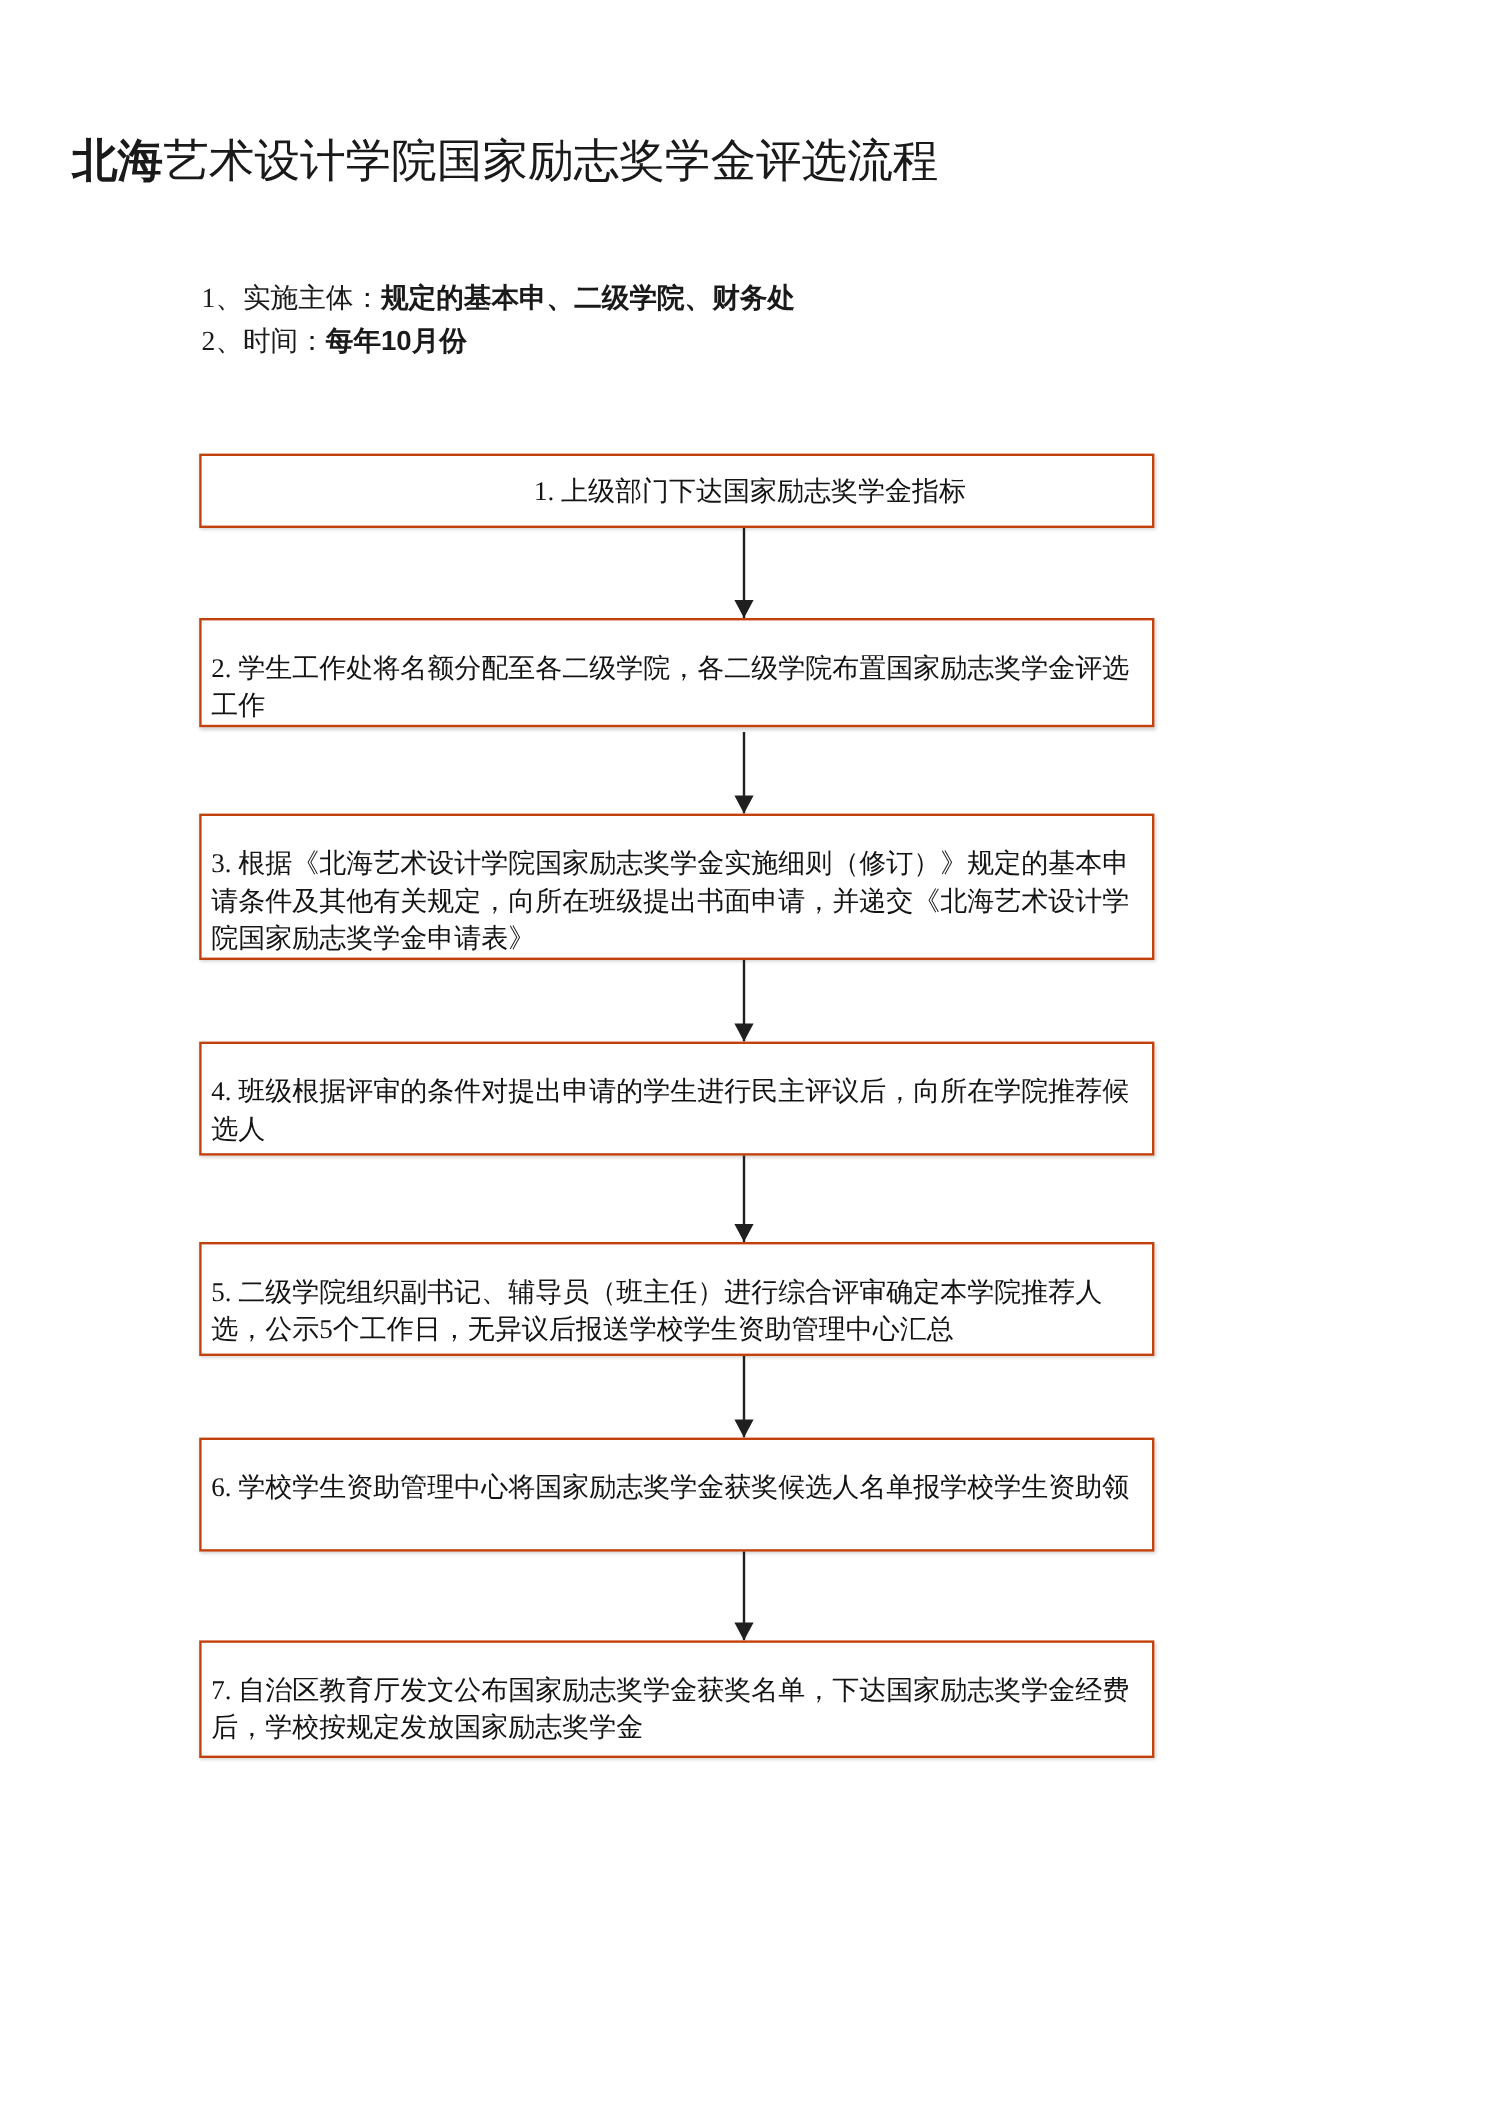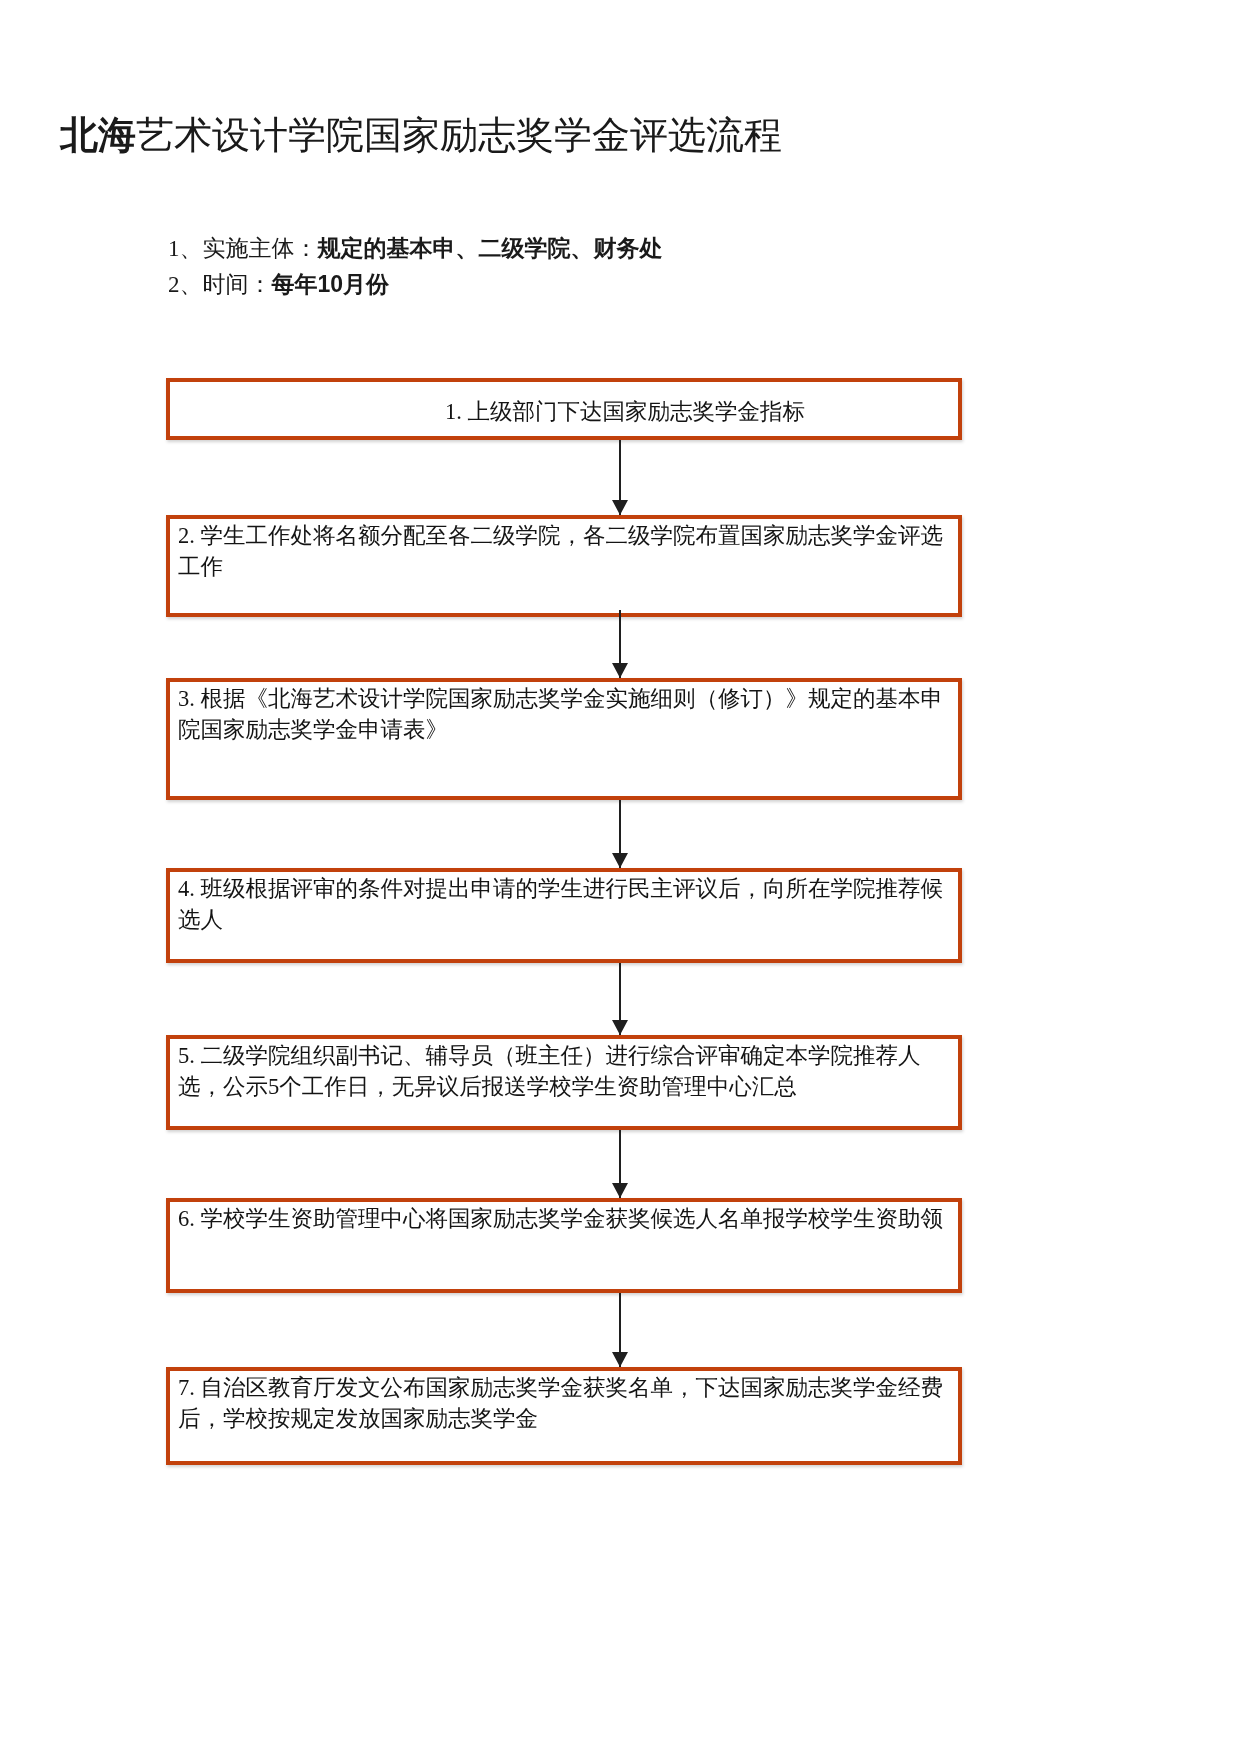--- a/index.html
+++ b/index.html
@@ -33,32 +33,32 @@
   #meta-1{top:233px;}
   #meta-2{top:269px;}
   .meta-row .num{font-family:"Liberation Serif","DejaVu Serif",serif;font-weight:400;}
   .meta-row .label{font-weight:400;}
   .meta-row .val{font-weight:700;}
 
   .box{
     position:absolute;
     left:166px;width:796px;
     box-sizing:border-box;
-    border:4px solid #c2410c;
+    border:2px solid #c2410c;
     background:#ffffff;
     box-shadow:1px 2px 3px rgba(0,0,0,0.18);
     font-family:"Liberation Serif","DejaVu Serif",serif;
     font-size:22.5px;
     line-height:31px;
-    padding:1px 8px;
+    padding:24px 8px;
     color:#141414;
   }
   .box .bline{white-space:nowrap;}
   #box-1{top:378px;height:62px;padding-top:14px;text-align:center;padding-left:130px;}
-  #box-2{top:515px;height:102px;}
+  #box-2{top:515px;height:91px;}
   #box-3{top:678px;height:122px;}
   #box-4{top:868px;height:95px;}
   #box-5{top:1035px;height:95px;}
   #box-6{top:1198px;height:95px;}
   #box-7{top:1367px;height:98px;}
 
   .arrow{
     position:absolute;
     left:620px;width:2px;
     margin-left:-1px;
@@ -103,20 +103,21 @@
 
 <div class="box" id="box-2">
   <div class="bline">2. 学生工作处将名额分配至各二级学院，各二级学院布置国家励志奖学金评选</div>
   <div class="bline">工作</div>
 </div>
 
 <div class="arrow" id="arrow-2"></div>
 
 <div class="box" id="box-3">
   <div class="bline">3. 根据《北海艺术设计学院国家励志奖学金实施细则（修订）》规定的基本申</div>
+  <div class="bline">请条件及其他有关规定，向所在班级提出书面申请，并递交《北海艺术设计学</div>
   <div class="bline">院国家励志奖学金申请表》</div>
 </div>
 
 <div class="arrow" id="arrow-3"></div>
 
 <div class="box" id="box-4">
   <div class="bline">4. 班级根据评审的条件对提出申请的学生进行民主评议后，向所在学院推荐候</div>
   <div class="bline">选人</div>
 </div>
 

